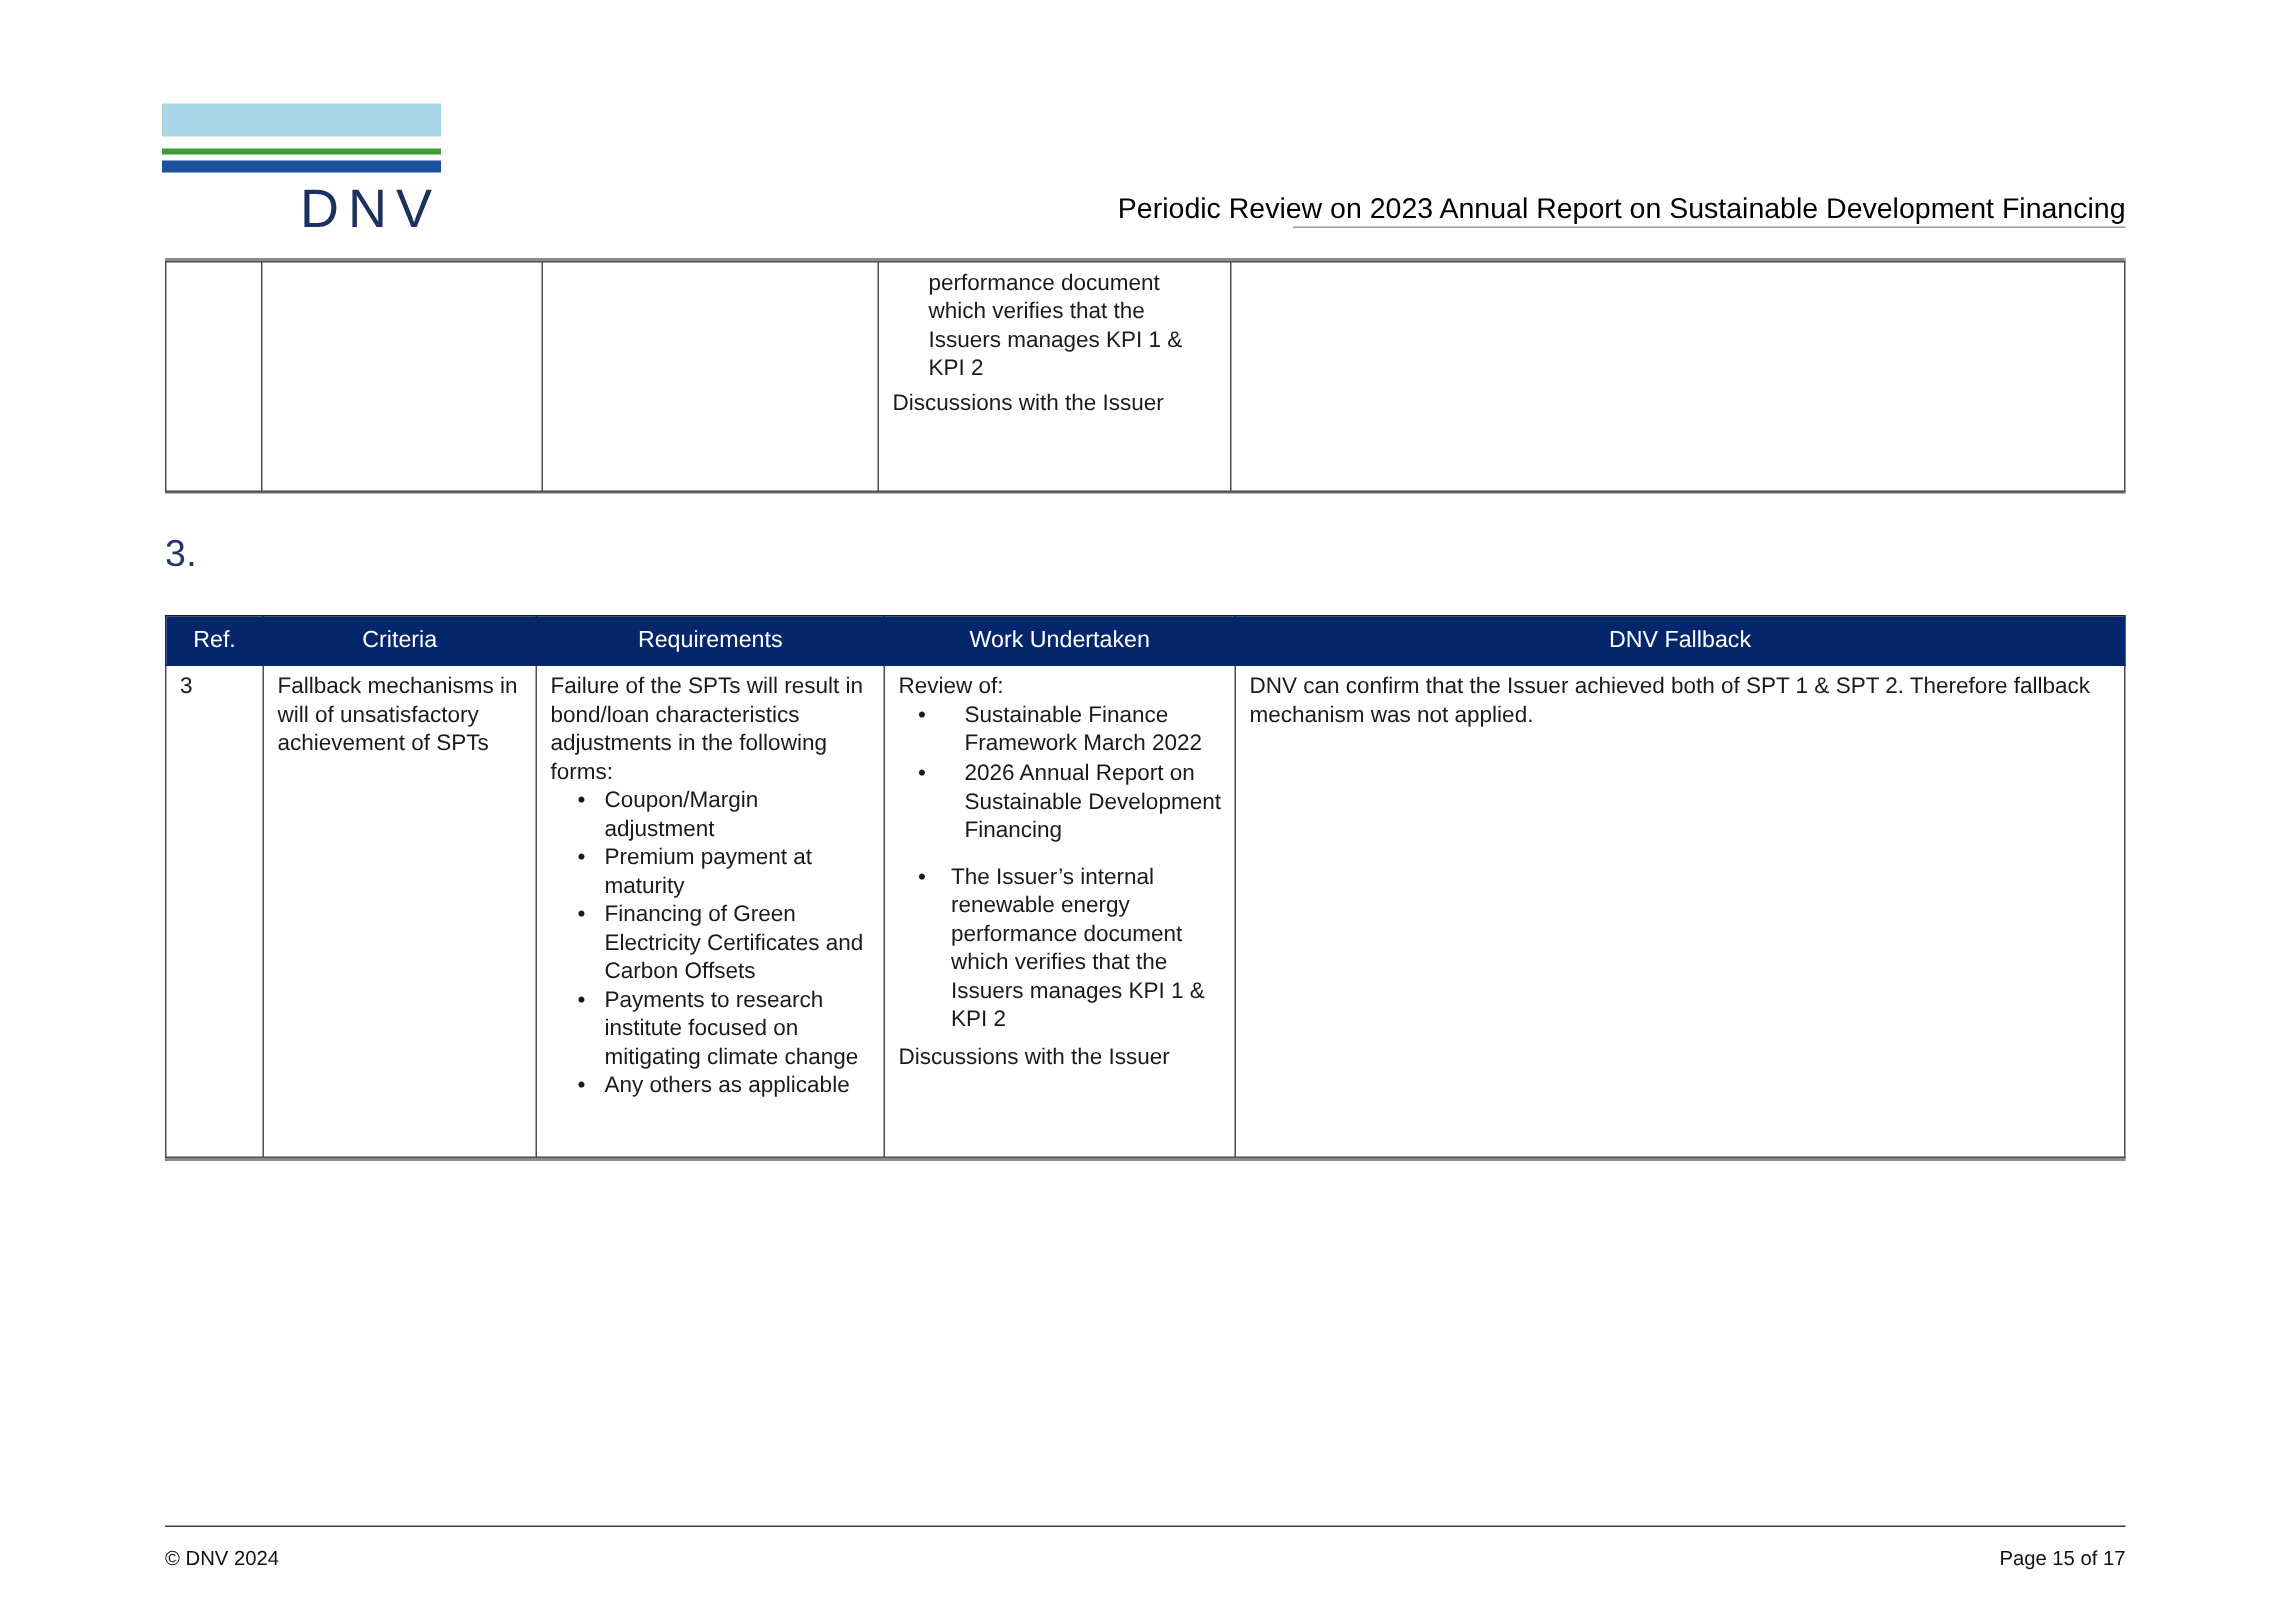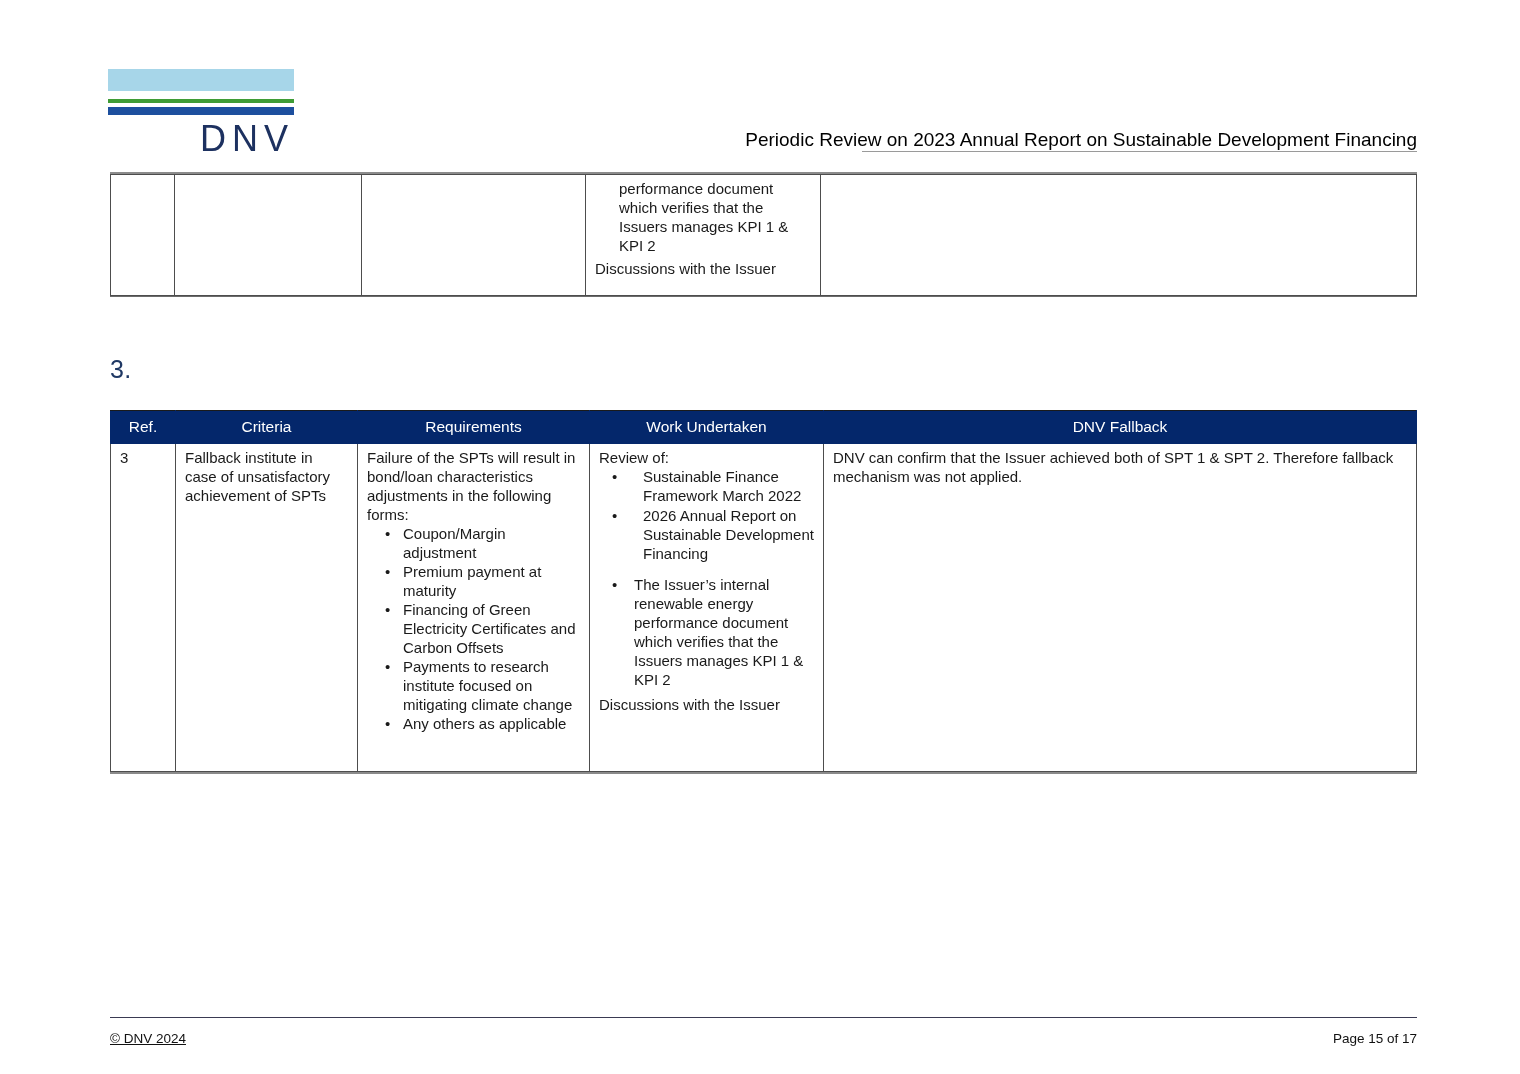--- a/index.html
+++ b/index.html
@@ -29,21 +29,21 @@
   .doc-table { border-collapse:collapse; width:100%; table-layout:fixed; }
   .doc-table td { border:1px solid #4d4d4d; vertical-align:top; padding:4px 9px; font-size:15px; line-height:19px; }
   .doc-table th {
     border:1px solid #04276b; border-top:1px solid #1a1a1a;
     background:#04276b; color:#ffffff; font-weight:400; font-size:15.5px;
     text-align:center; padding:7px 4px;margin-left:33px;
   }
 
   
   .cont-table-wrap { position:absolute; left:110px; top:172px; width:1307px; border-top:2px solid #8c8c8c; border-bottom:1px solid #6b6b6b; }
-  .cont-table td { height:121px; }
+  .cont-table td { height:153px; }
   .cont-hang { margin-left:24px; }
   .cont-last { margin-left:0; margin-top:4px; }
 
   
   .section-heading {
     position:absolute; left:110px; top:355px;
     font-size:25px; color:#1f3864; display:flex; gap:15px; letter-spacing:0.3px;
   }
 
   
@@ -64,21 +64,21 @@
   ul.work-bullets-1 li + li { margin-top:1px; }
 
   ul.work-bullets-2 { margin-top:12px; }
   ul.work-bullets-2 li { padding-left:35px; }
   ul.work-bullets-2 li::before { left:13px; }
 
   .work-closing { margin-top:6px; }
 
   
   .footer-rule { position:absolute; left:110px; top:1017px; width:1307px; height:0; border-top:1px solid #3a3a52; }
-  .footer-copyright { position:absolute; left:110px; top:1031px; font-size:13.5px; color:#111111;text-decoration:underline; }
+  .footer-copyright { position:absolute; left:110px; top:1031px; font-size:13.5px; color:#111111; }
   .footer-page { position:absolute; right:103px; top:1031px; font-size:13.5px; color:#111111; }
 </style>
 </head>
 <body>
 
 <div class="page">
 
   <div class="logo-band-light"></div>
   <div class="logo-band-green"></div>
   <div class="logo-band-blue"></div>
@@ -129,21 +129,21 @@
           <th>Ref.</th>
           <th>Criteria</th>
           <th>Requirements</th>
           <th>Work Undertaken</th>
           <th>DNV Fallback</th>
         </tr>
       </thead>
       <tbody>
         <tr>
           <td class="cell-ref">3</td>
-          <td>Fallback institute in case of unsatisfactory achievement of SPTs</td>
+          <td>Fallback mechanisms in will of unsatisfactory achievement of SPTs</td>
           <td>
             <div>Failure of the SPTs will result in bond/loan characteristics adjustments in the following forms:</div>
             <ul class="bullets req-bullets">
               <li>Coupon/Margin adjustment</li>
               <li>Premium payment at maturity</li>
               <li>Financing of Green Electricity Certificates and Carbon Offsets</li>
               <li>Payments to research institute focused on mitigating climate change</li>
               <li>Any others as applicable</li>
             </ul>
           </td>

